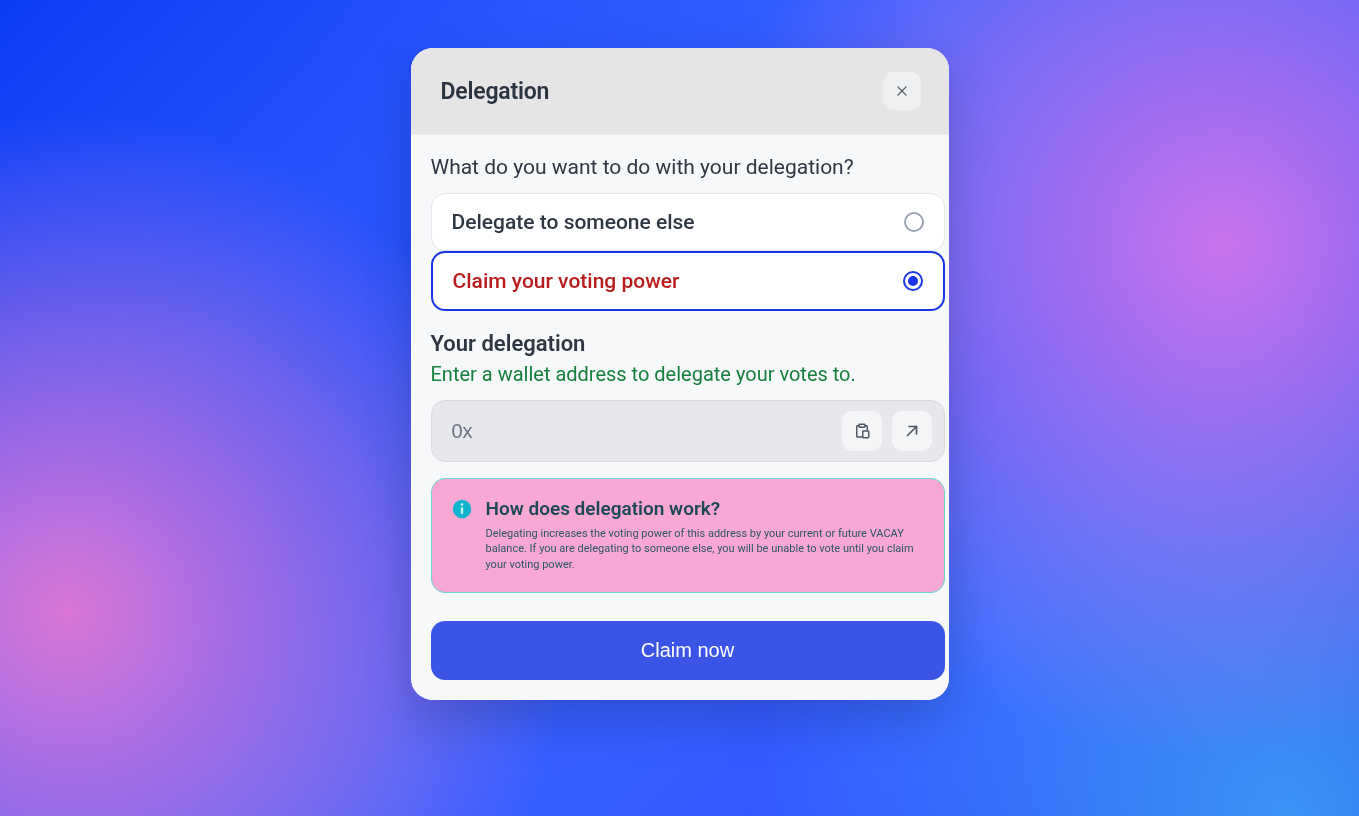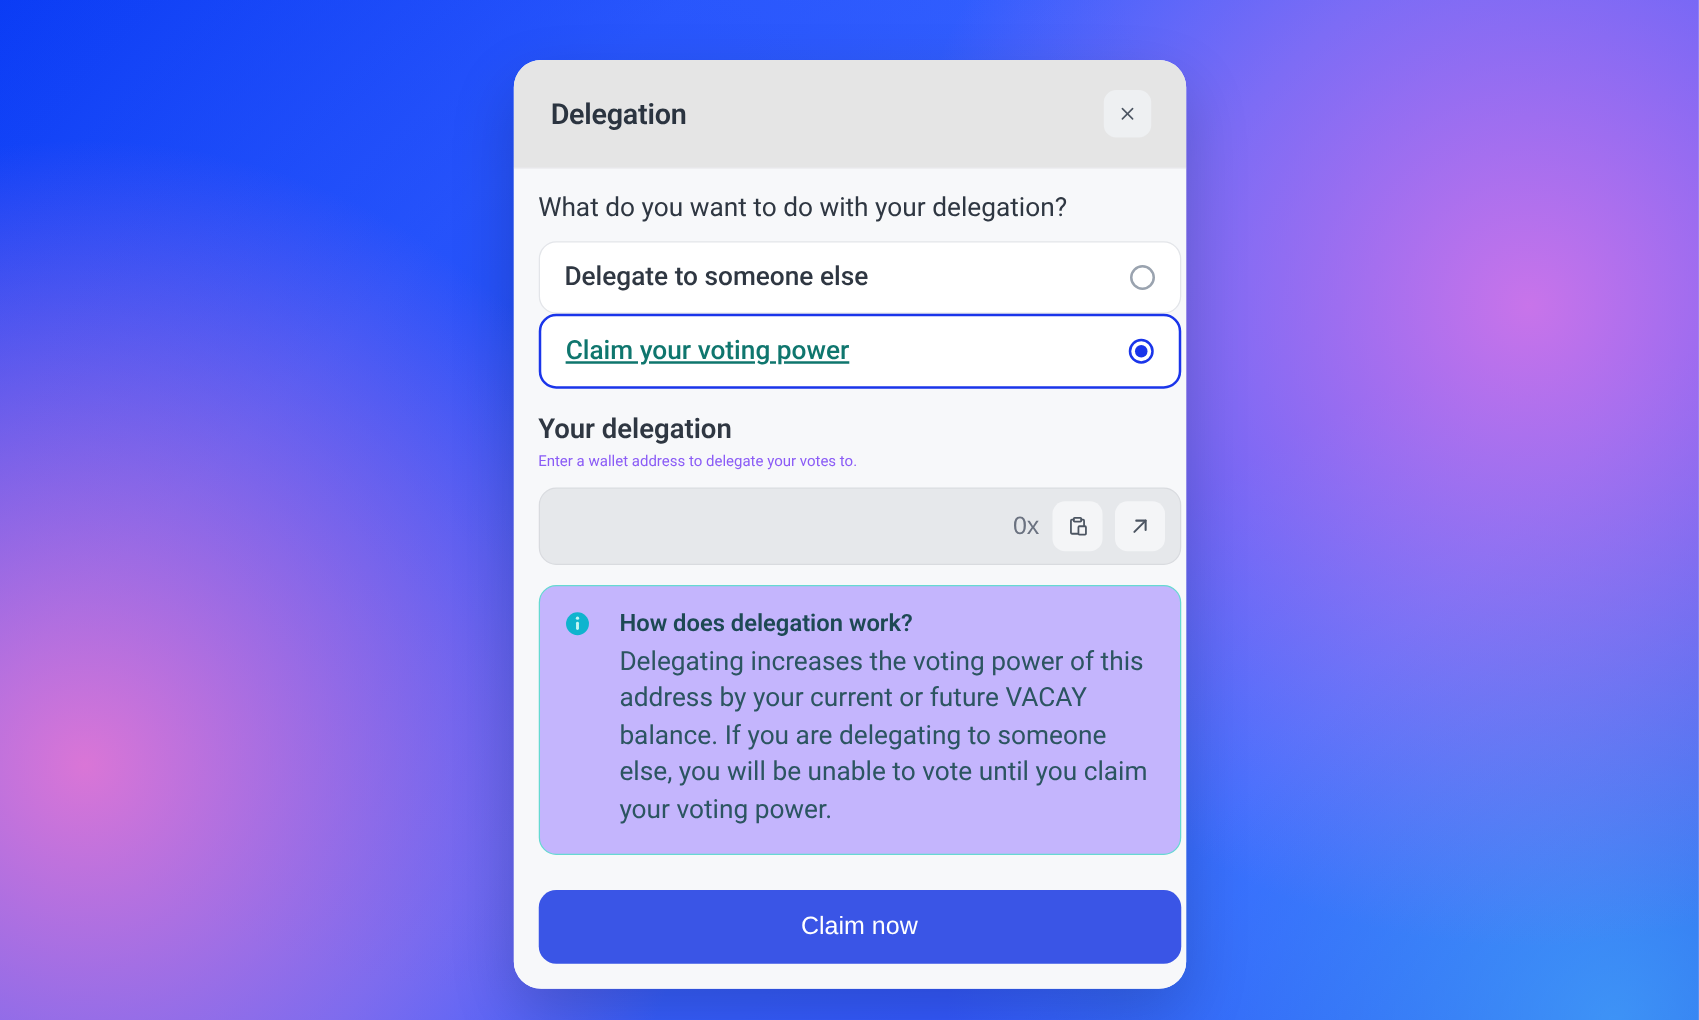--- a/index.html
+++ b/index.html
@@ -75,21 +75,21 @@
     cursor: pointer;
   }
   .option-label {
     font-size: 21px;
     font-weight: 500;
     color: #2f3742;
   }
   .option.selected {
     border: 2.5px solid #1a35ea;
   }
-  .option.selected .option-label { color: #0f766e; text-decoration: underline; }
+  .option.selected .option-label { color: #b91c1c; }
 
   .radio {
     width: 20px; height: 20px;
     border: 2.5px solid #9aa3af;
     border-radius: 50%;
     position: relative;
     flex: 0 0 auto;
   }
   .option.selected .radio { border-color: #1a35ea; }
   .option.selected .radio::after {
@@ -103,77 +103,76 @@
   }
 
   .section-title {
     font-size: 22px;
     font-weight: 600;
     color: #2f3742;
     margin-top: 20px;
     margin-bottom: 6px;
   }
   .section-sub {
-    font-size: 12px;
-    color: #8b5cf6;
+    font-size: 20px;
+    color: #15803d;
     margin-bottom: 14px;
   }
 
   .input-group {
     display: flex;
     align-items: center;
     gap: 10px;
     background: #e6e8eb;
     border: 1px solid #d9dbdf;
     border-radius: 14px;
     padding: 10px 12px 10px 20px;
     margin-bottom: 16px;
   }
   .addr-input {
     flex: 1;
     border: none;
     background: transparent;
     font-size: 20px;
     color: #6b7280;
     outline: none;
-    text-align: right;
   }
   .icon-btn {
     width: 40px; height: 40px;
     background: #f4f5f7;
     border: none;
     border-radius: 10px;
     display: flex; align-items: center; justify-content: center;
     cursor: pointer;
     color: #4c5562;
   }
   .icon-btn svg { width: 18px; height: 18px; }
 
   .info-box {
     display: flex;
-    gap: 24px;
-    background: #c4b5fd;
+    gap: 14px;
+    background: #f9a8d4;
     border: 1.5px solid #66d9d2;
     border-radius: 14px;
     padding: 18px 22px 20px 20px;
   }
   .info-icon {
     flex: 0 0 auto;
     width: 20px; height: 20px;
     margin-top: 2px;
     color: #0fb4ce;
   }
   .info-title {
     font-size: 19px;
     font-weight: 650;
     color: #1d4954;
     margin-bottom: 6px;
   }
   .info-body {
-    font-size: 21px;
+    font-size: 11px;
     line-height: 1.4;
     color: #2c5561;
   }
 
   .primary-btn {
     width: 100%;
     margin-top: 28px;
     background: #3a55e6;
     color: #ffffff;
     border: none;

